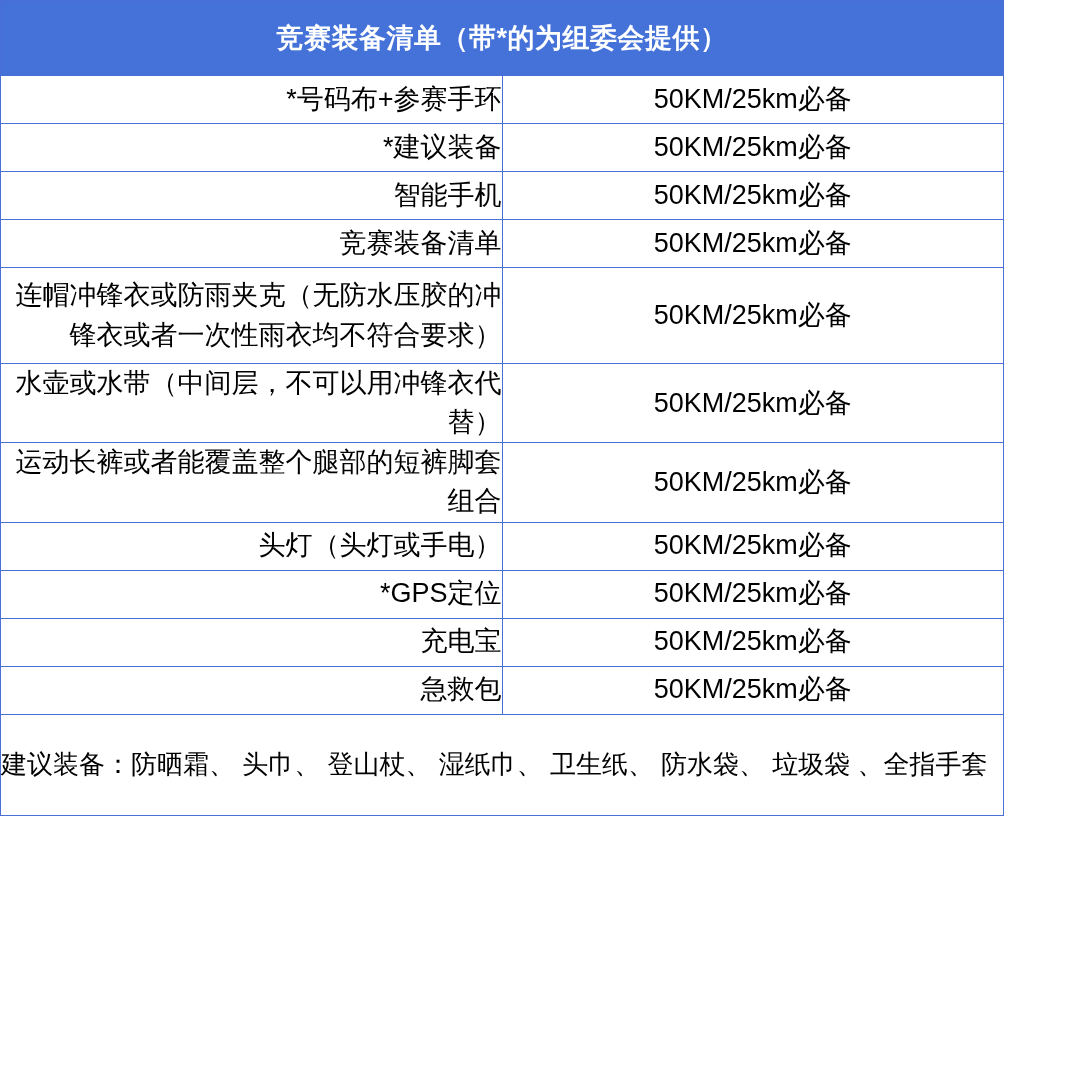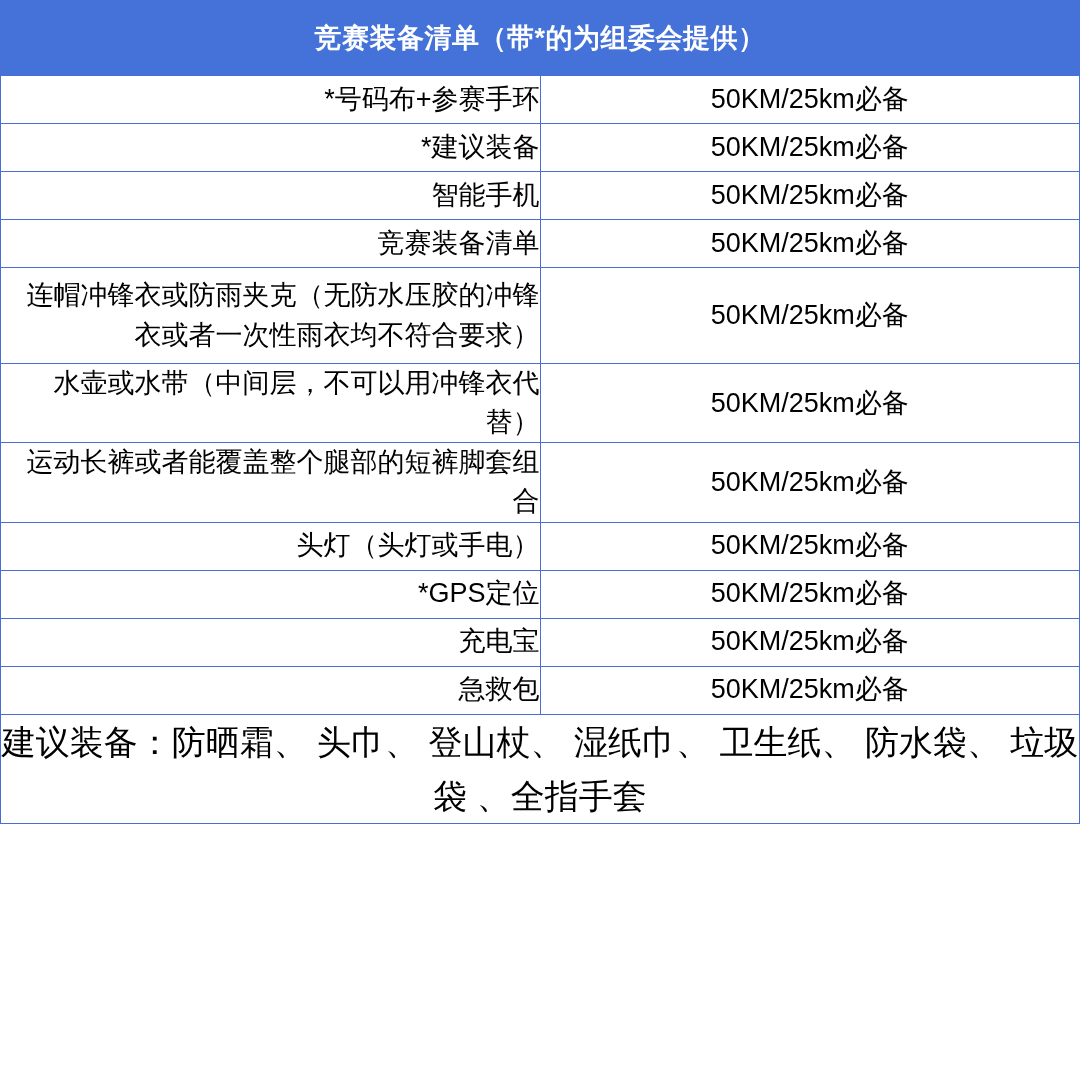--- a/index.html
+++ b/index.html
@@ -8,21 +8,21 @@
     background: #ffffff;
   }
   body {
     width: 1080px;
     height: 1089px;
     font-family: "Liberation Sans", "DejaVu Sans", sans-serif;
     color: #000000;
     overflow: hidden;
   }
   .equipment-table {
-    width: 1080px;
+    width: 1004px;
     border-collapse: collapse;
     table-layout: fixed;
   }
   .equipment-table td,
   .equipment-table th {
     border: 1px solid #4a6fd4;
     padding: 0;
     vertical-align: middle;
   }
   .title-cell {
@@ -42,22 +42,22 @@
     height: 47px;
   }
   .req-cell {
     font-size: 27px;
     text-align: center;
     width: 356px;
     padding: 10px 6px;
     line-height: 1.45;
   }
   .note-cell {
-    font-size: 34px;
-    text-align: center;
+    font-size: 26px;
+    text-align: left;
     padding: 14px 14px 18px 10px;
     line-height: 1.6;
     height: 100px;
     vertical-align: top;
     margin-left: 20px;
   }
   .row-tall .item-cell {
     height: 95px;
   }
 </style>

